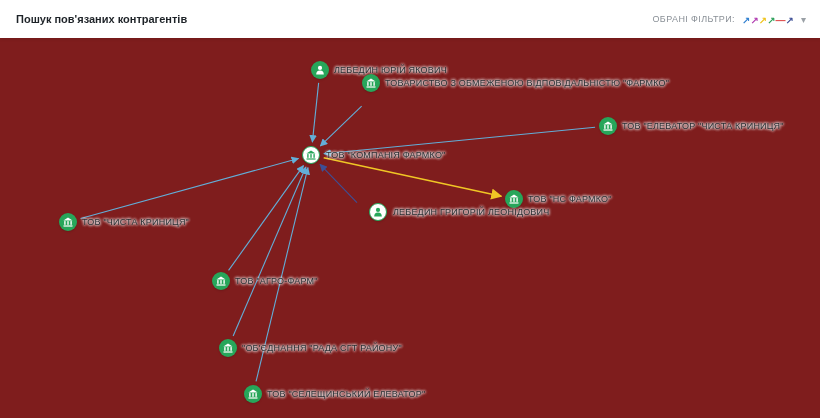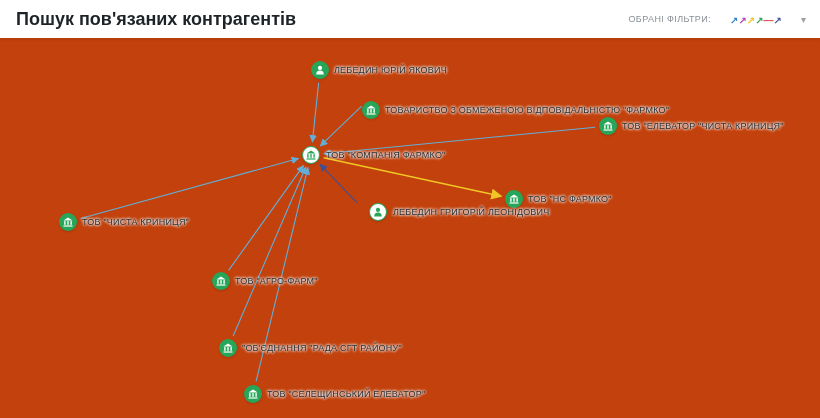--- a/index.html
+++ b/index.html
@@ -3,21 +3,21 @@
 <meta charset="utf-8">
 <style>
   html,body{margin:0;padding:0;}
   body{
     width:820px;height:418px;overflow:hidden;position:relative;
     font-family:"Liberation Sans","DejaVu Sans",sans-serif;
     background:#eef0f1;
   }
   .app{position:absolute;inset:0;}
   
-  .graph-area{position:absolute;inset:0;background:#c2410c;}
+  .graph-area{position:absolute;inset:0;background:#7f1d1d;}
   #edges{position:absolute;inset:0;width:820px;height:418px;}
   #nodes{position:absolute;inset:0;}
   .node{
     position:absolute;width:18px;height:18px;border-radius:50%;
     transform:translate(-50%,-50%);
     display:flex;align-items:center;justify-content:center;
     box-sizing:border-box;cursor:pointer;
     box-shadow:0 1px 2px rgba(0,0,0,0.15);
   }
   .node.solid{background:#27a65a;}
@@ -30,22 +30,22 @@
     white-space:nowrap;font-size:9px;letter-spacing:0.2px;color:#2b2f33;
     text-shadow:0 0 3px #eef0f1,0 0 3px #eef0f1,0 0 3px #eef0f1;
   }
   
   header{
     position:absolute;top:0;left:0;right:0;height:38px;background:#ffffff;
     box-shadow:0 1px 3px rgba(0,0,0,0.12);z-index:20;
     display:flex;align-items:center;justify-content:space-between;
     padding:0 14px 0 16px;box-sizing:border-box;
   }
-  h1{margin:0;font-size:18px;font-weight:700;color:#1e2328;}
-  .filters{display:flex;align-items:center;gap:15px;cursor:pointer;}
+  h1{margin:0;font-size:11px;font-weight:700;color:#1e2328;}
+  .filters{display:flex;align-items:center;gap:3px;cursor:pointer;}
   .filters-label{font-size:9px;color:#8a9097;letter-spacing:0.4px;margin-right:4px;}
   .ficon{font-size:10px;font-weight:700;line-height:1;}
   .chevron{font-size:10px;color:#9aa0a6;margin-left:4px;}
 </style>
 </head>
 <body>
 
 <div class="app">
 
   <div class="graph-area">
@@ -72,21 +72,21 @@
         <line x1="256.0658260028803" y1="381.36668250537247" x2="307.9341739971197" y2="167.63331749462756" stroke="#63aed8" stroke-width="1.1" marker-end="url(#arr-blue)"></line>
       </svg>
     <div id="nodes">
         <div class="node solid" style="left: 320px; top: 70px;">
           <svg class="nicon" viewBox="0 0 10 10">
             <circle cx="5" cy="2.9" r="2.1"></circle>
             <path d="M1.2 9.4 a3.8 3.8 0 0 1 7.6 0 Z"></path>
           </svg>
           <span class="nlabel">ЛЕБЕДИН ЮРІЙ ЯКОВИЧ</span>
         </div>
-        <div class="node solid" style="left: 371px; top: 83px; margin-top: 27px;">
+        <div class="node solid" style="left: 371px; top: 83px;">
           <svg class="nicon" viewBox="0 0 10 10">
             <path d="M5 0.4 L9.6 3.4 L0.4 3.4 Z"></path>
             <rect x="1.2" y="4.1" width="1.4" height="3.7"></rect>
             <rect x="4.3" y="4.1" width="1.4" height="3.7"></rect>
             <rect x="7.4" y="4.1" width="1.4" height="3.7"></rect>
             <rect x="0.5" y="8.4" width="9" height="1.2"></rect>
           </svg>
           <span class="nlabel">ТОВАРИСТВО З ОБМЕЖЕНОЮ ВІДПОВІДАЛЬНІСТЮ "ФАРМКО"</span>
         </div>
         <div class="node solid" style="left: 608px; top: 126px;">

